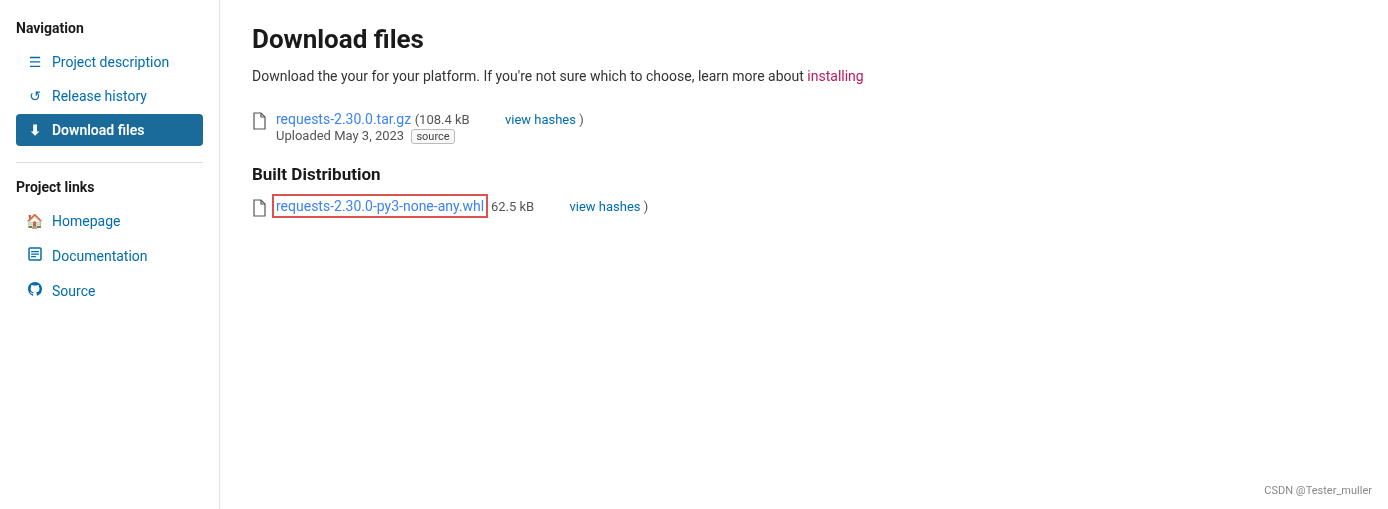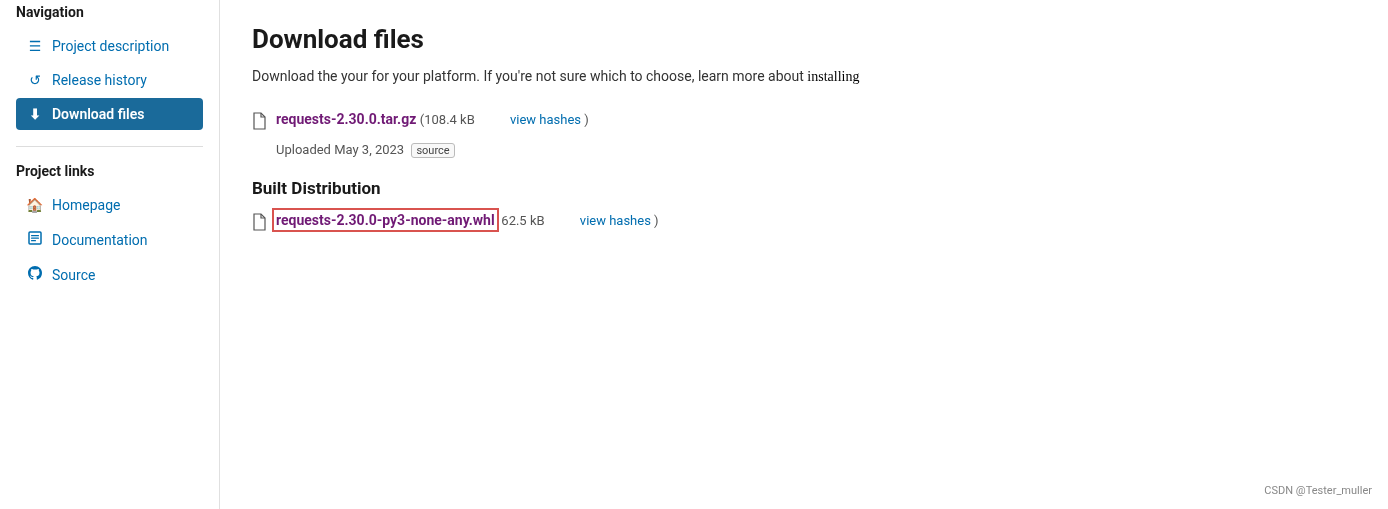--- a/index.html
+++ b/index.html
@@ -11,21 +11,21 @@
     }
     .layout {
       display: flex;
       min-height: 509px;
       max-width: 1388px;
     }
     
     .sidebar {
       width: 220px;
       min-width: 220px;
-      padding: 4px 16px;
+      padding: 20px 16px;
       border-right: 1px solid #e0e0e0;
     }
     .sidebar-section-title {
       font-weight: 700;
       font-size: 14px;
       color: #1a1a1a;
       margin-bottom: 10px;
     }
     .sidebar-nav-item {
       display: flex;
@@ -69,23 +69,22 @@
       color: #1a1a1a;
       margin-bottom: 12px;
     }
     .intro-text {
       font-size: 14px;
       color: #333;
       margin-bottom: 24px;
       line-height: 1.5;
     }
     .intro-text a {
-      color: #000000;
-      text-decoration: none;
-      font-family: Liberation Serif, serif;
+      color: #be185d;
+      text-decoration: none;
     }
     .section-title {
       font-size: 17px;
       font-weight: 700;
       color: #1a1a1a;
       margin-bottom: 14px;
       margin-top: 8px;
     }
     .file-entry {
       display: flex;
@@ -94,24 +93,23 @@
       margin-bottom: 6px;
     }
     .file-icon {
       color: #555;
       font-size: 18px;
       margin-top: 1px;
       flex-shrink: 0;
     }
     .file-info {}
     .file-link {
-      color: #701a75;
-      text-decoration: none;
-      font-size: 14px;
-      font-weight: bold;
+      color: #3b82f6;
+      text-decoration: none;
+      font-size: 14px;
     }
     .file-link.highlighted {
       outline: 2px solid #d9534f;
       outline-offset: 2px;
     }
     .file-meta {
       font-size: 13px;
       color: #555;
     }
     .file-meta a {
@@ -125,21 +123,21 @@
       border-radius: 3px;
       padding: 0px 4px;
       font-size: 11px;
       color: #444;
       background: #f8f8f8;
       margin-left: 4px;
     }
     .upload-info {
       font-size: 13px;
       color: #555;
-      margin-top: 15px;
+      margin-top: 1px;
     }
     .section-gap {
       margin-bottom: 20px;
     }
     .watermark {
       position: fixed;
       bottom: 12px;
       right: 16px;
       font-size: 11px;
       color: #888;

